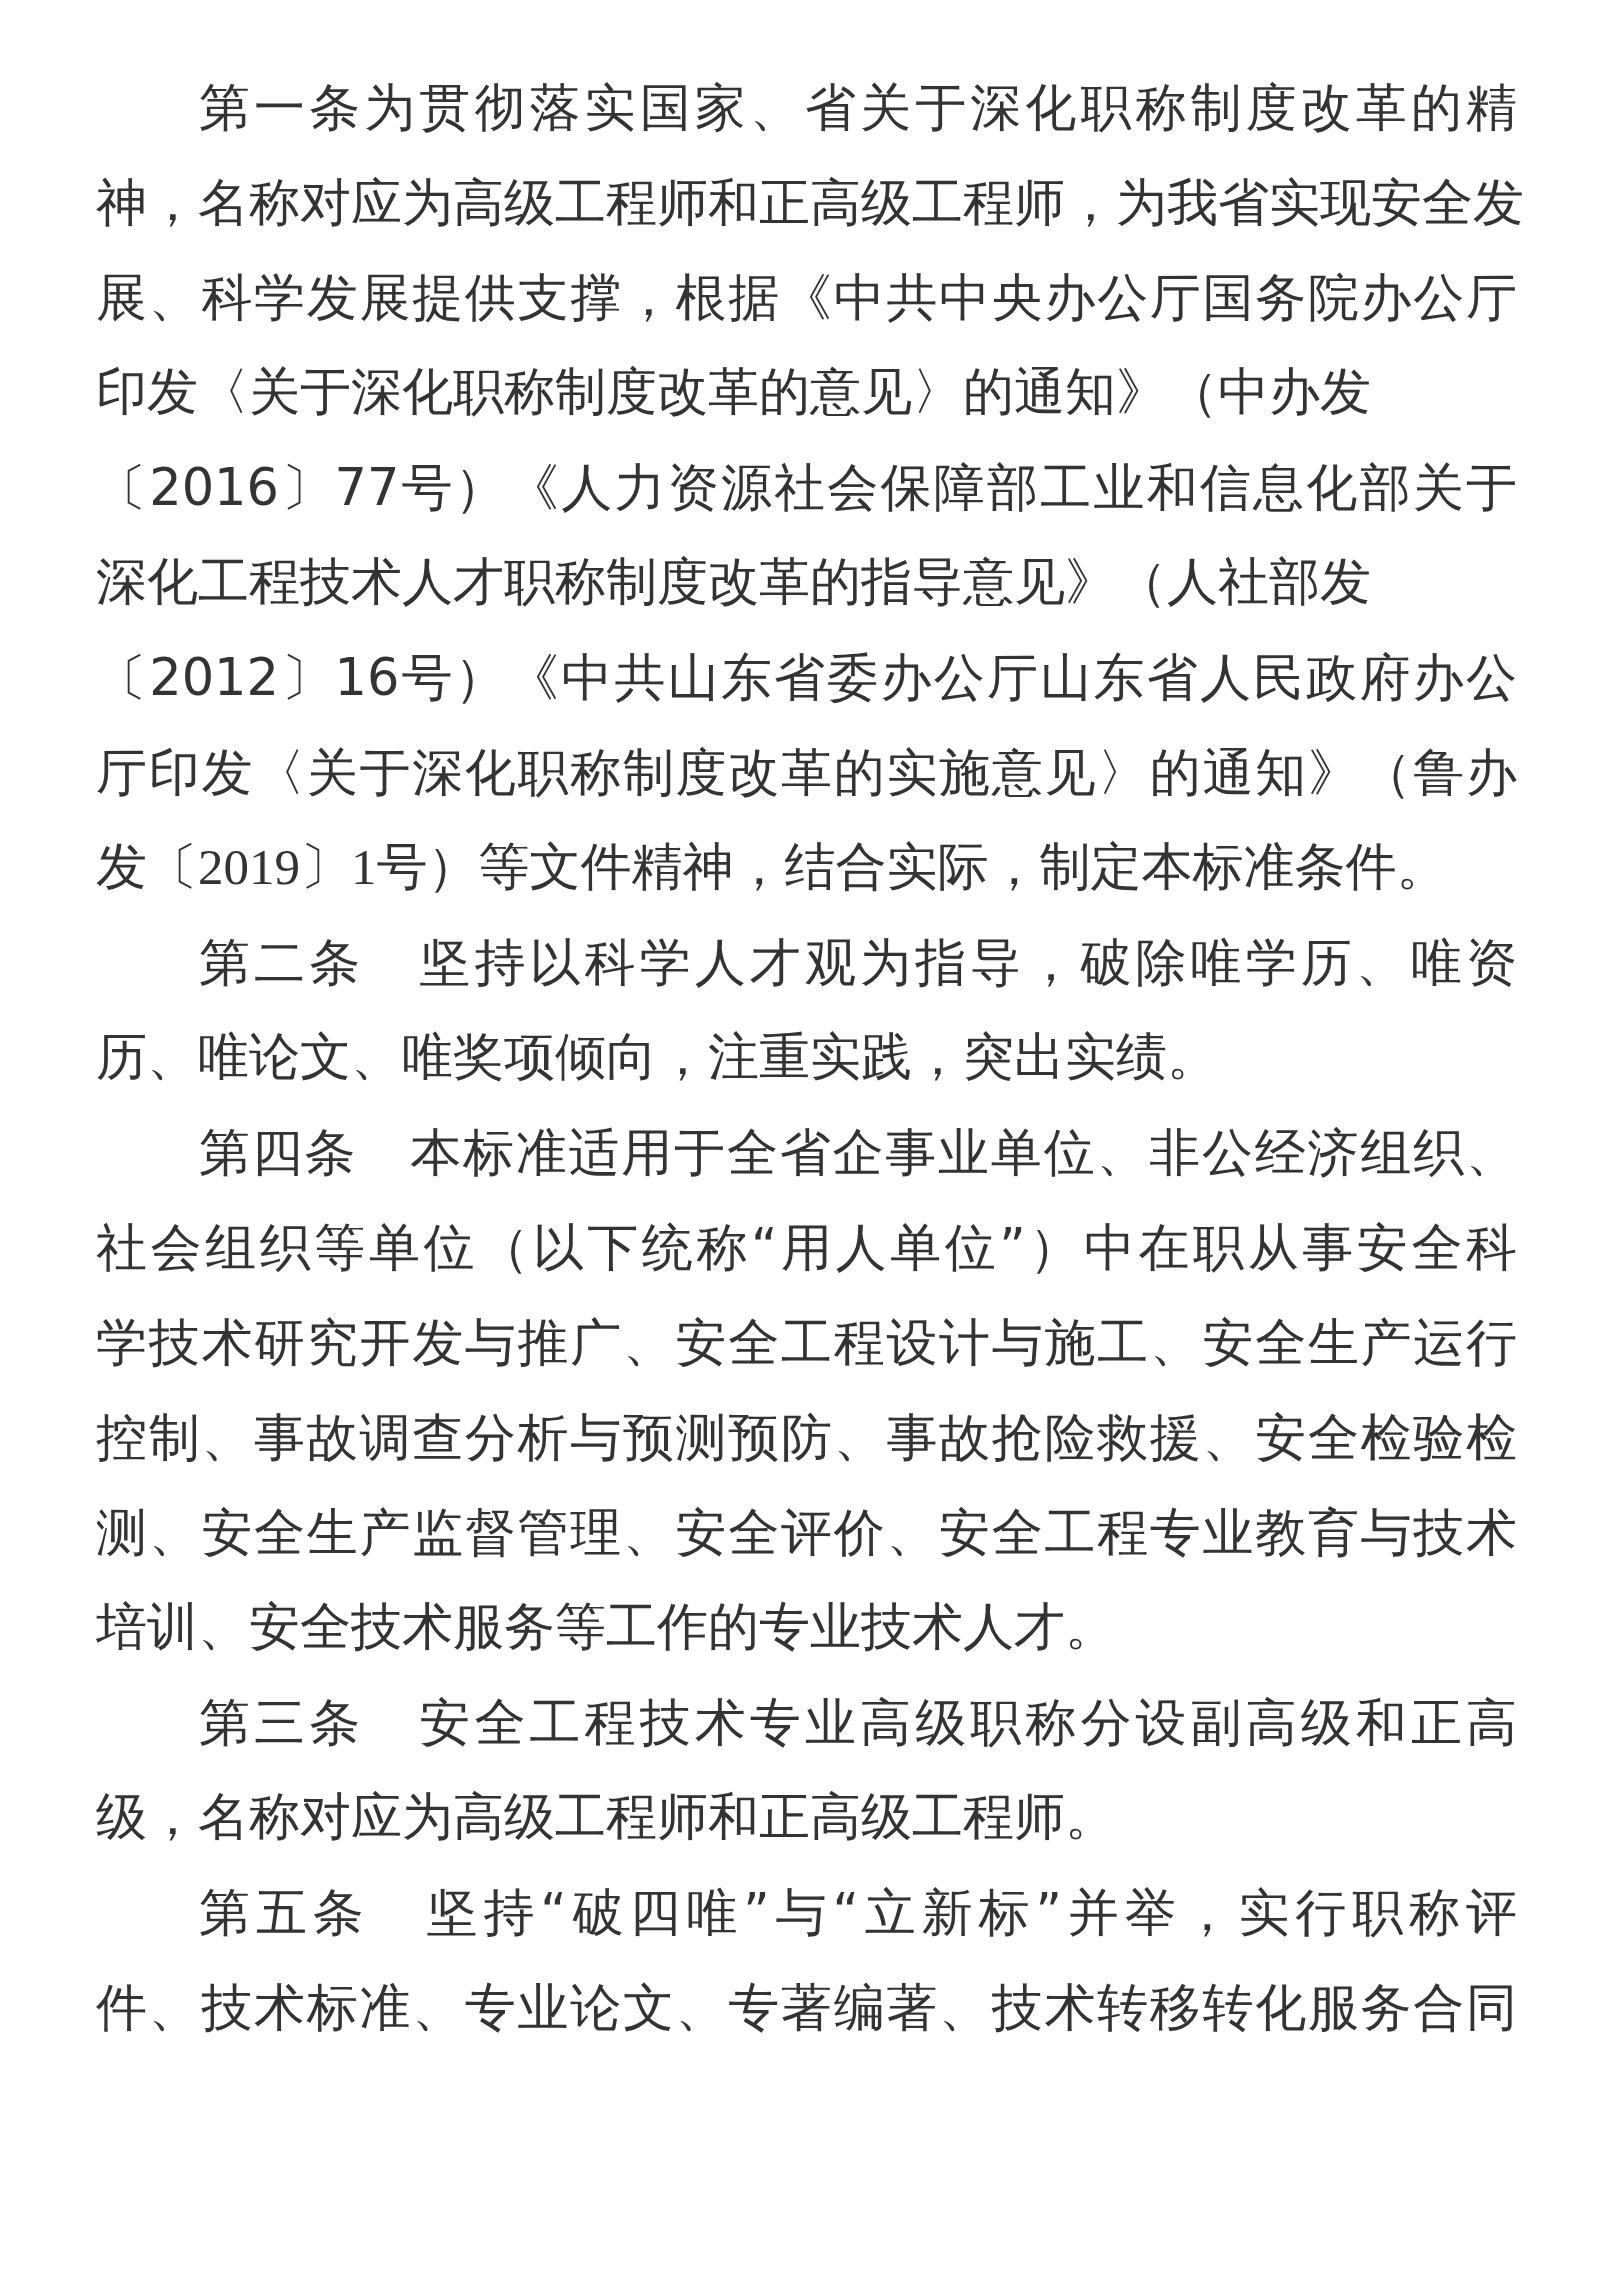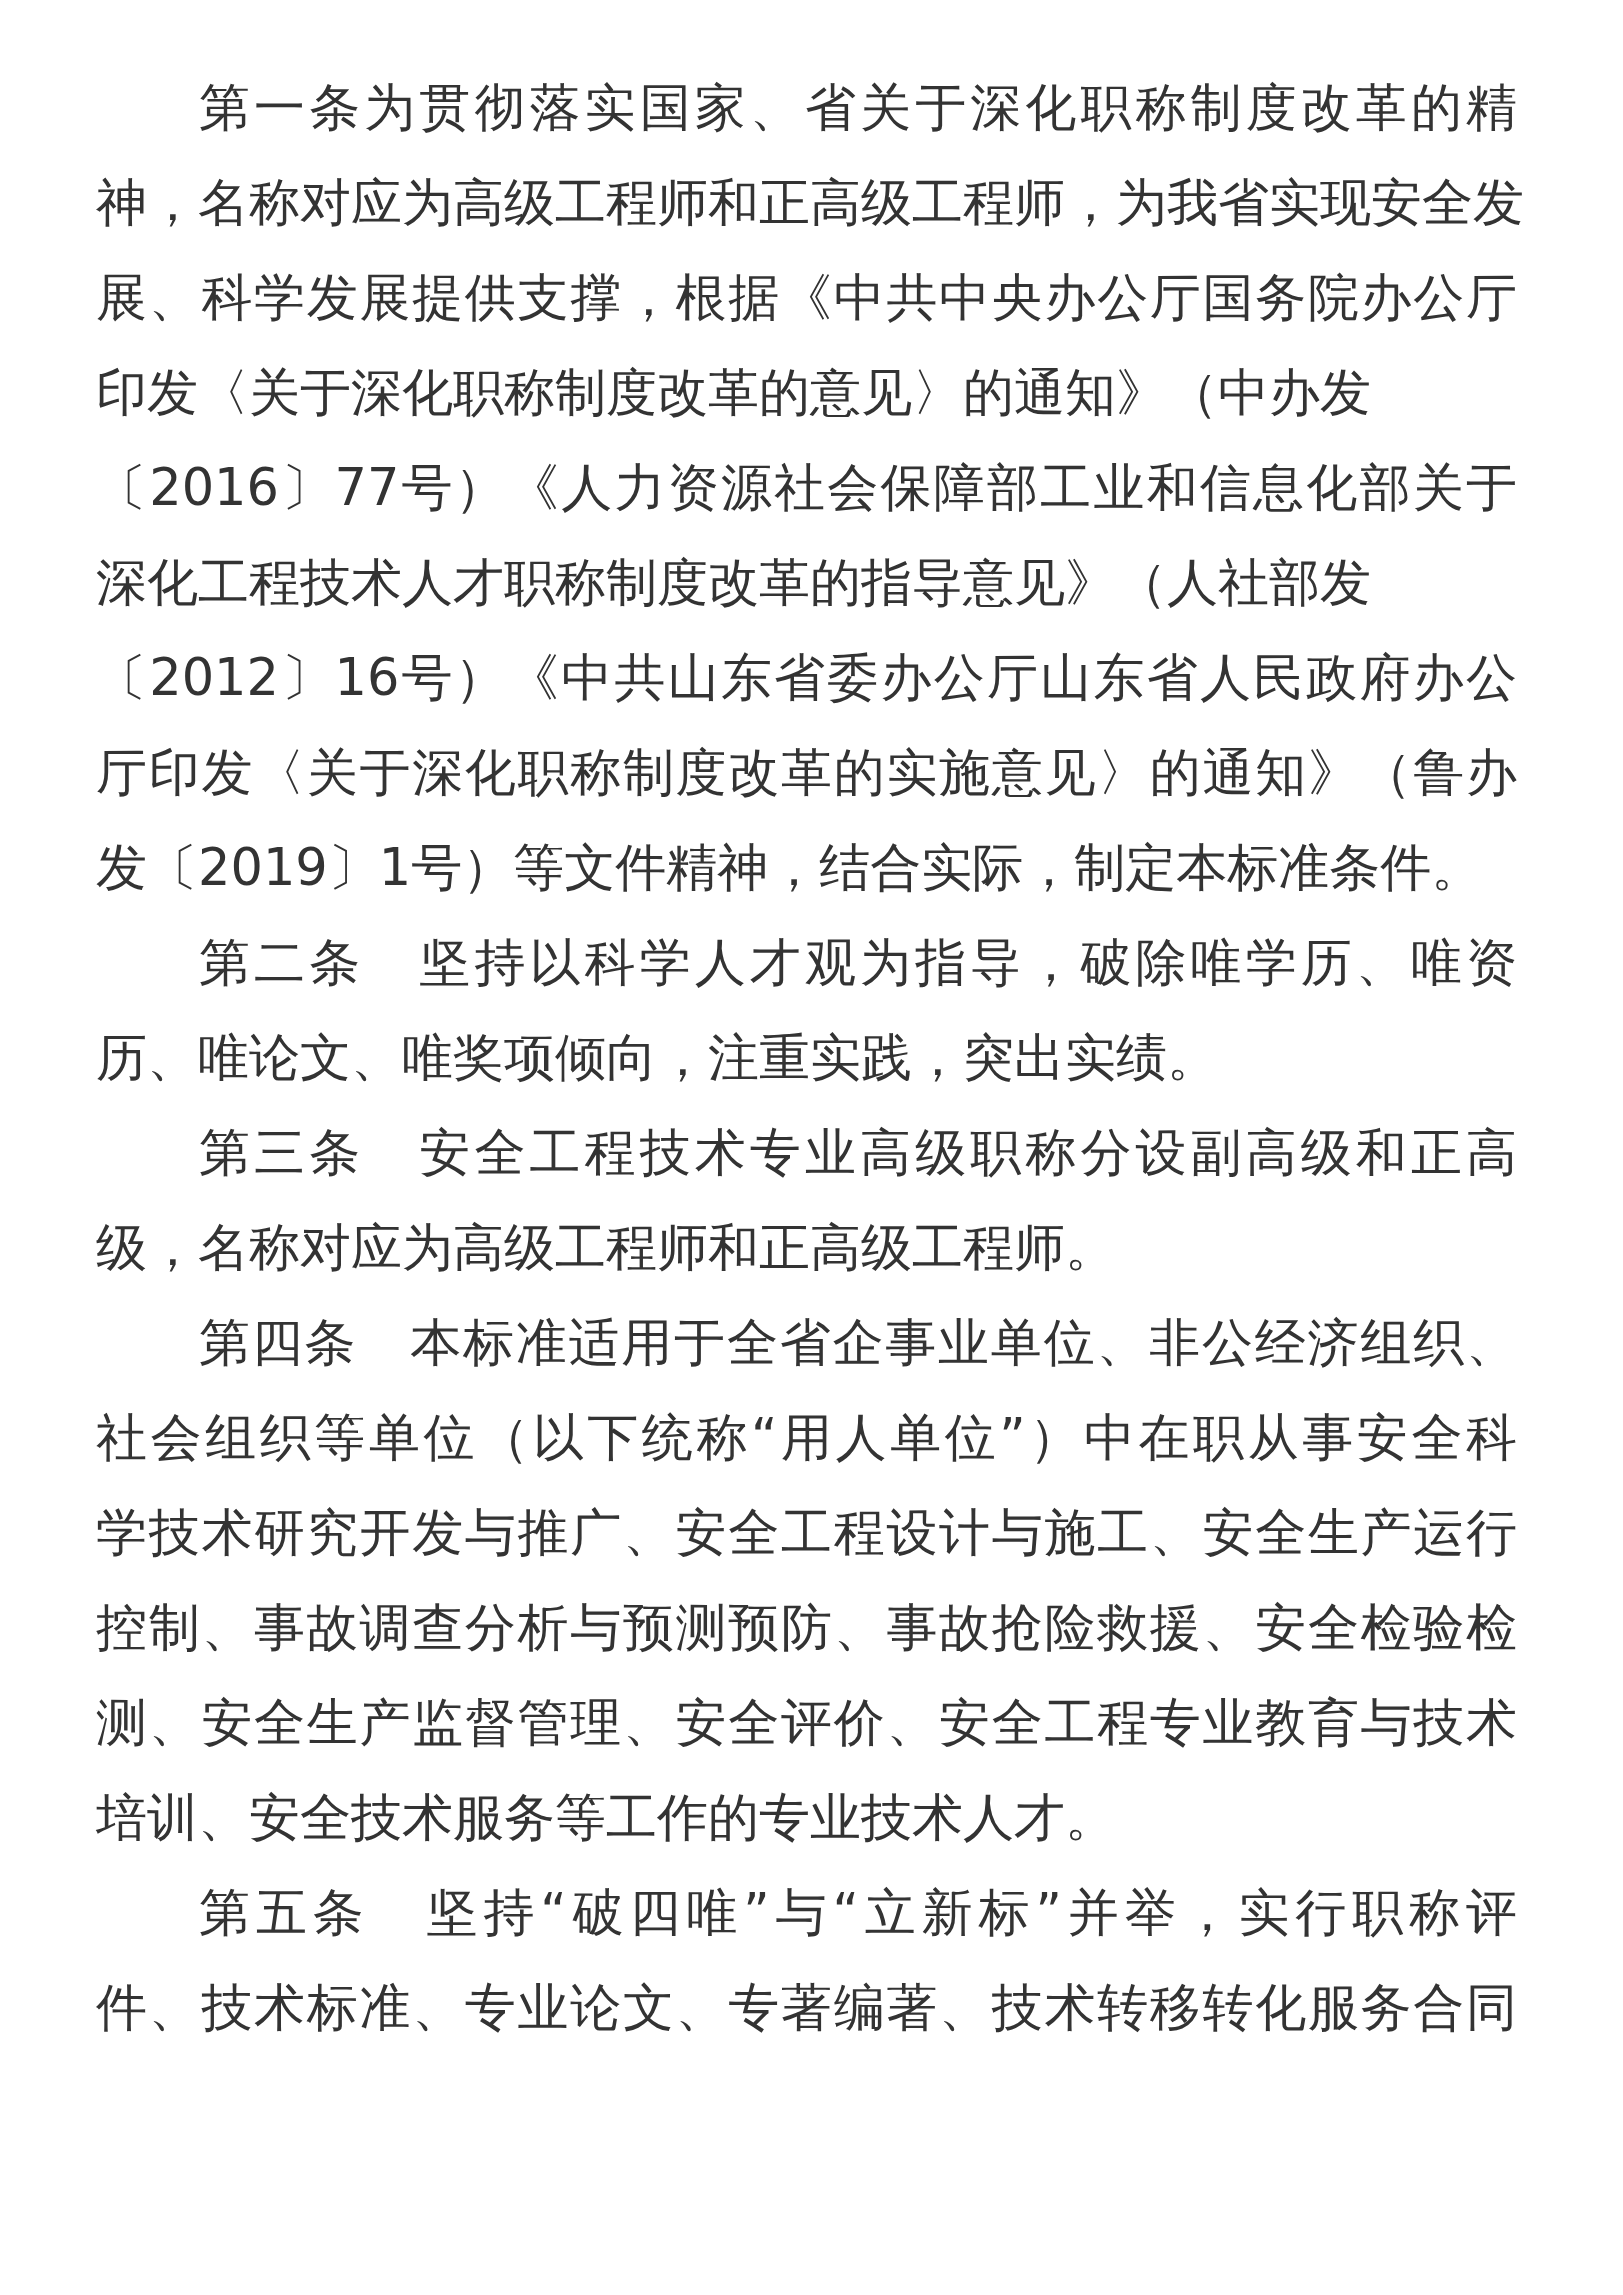--- a/index.html
+++ b/index.html
@@ -29,20 +29,21 @@
     white-space: nowrap;
     text-align: justify;
     text-align-last: justify;
     letter-spacing: 0;
   }
   .line.indent {
     padding-left: 103px;
   }
   .line.last {
     text-align-last: left;
+    font-family: Liberation Serif, serif;
   }
 </style>
 </head>
 <body>
 
 <div class="page">
 
   <div>
     <span class="line indent">第一条为贯彻落实国家、省关于深化职称制度改革的精</span>
     <span class="line">神，名称对应为高级工程师和正高级工程师，为我省实现安全发</span>
@@ -54,31 +55,31 @@
     <span class="line">厅印发〈关于深化职称制度改革的实施意见〉的通知》（鲁办</span>
     <span class="line last">发〔2019〕1号）等文件精神，结合实际，制定本标准条件。</span>
   </div>
 
   <div>
     <span class="line indent">第二条　坚持以科学人才观为指导，破除唯学历、唯资</span>
     <span class="line last">历、唯论文、唯奖项倾向，注重实践，突出实绩。</span>
   </div>
 
   <div>
-    <span class="line indent">第三条　安全工程技术专业高级职称分设副高级和正高</span>
-    <span class="line last">级，名称对应为高级工程师和正高级工程师。</span>
-  </div>
-
-  <div>
     <span class="line indent">第四条　本标准适用于全省企事业单位、非公经济组织、</span>
     <span class="line">社会组织等单位（以下统称“用人单位”）中在职从事安全科</span>
     <span class="line">学技术研究开发与推广、安全工程设计与施工、安全生产运行</span>
     <span class="line">控制、事故调查分析与预测预防、事故抢险救援、安全检验检</span>
     <span class="line">测、安全生产监督管理、安全评价、安全工程专业教育与技术</span>
     <span class="line last">培训、安全技术服务等工作的专业技术人才。</span>
+  </div>
+
+  <div>
+    <span class="line indent">第三条　安全工程技术专业高级职称分设副高级和正高</span>
+    <span class="line last">级，名称对应为高级工程师和正高级工程师。</span>
   </div>
 
   <div>
     <span class="line indent">第五条　坚持“破四唯”与“立新标”并举，实行职称评</span>
     <span class="line">件、技术标准、专业论文、专著编著、技术转移转化服务合同</span>
   </div>
 
 </div>
 
 

